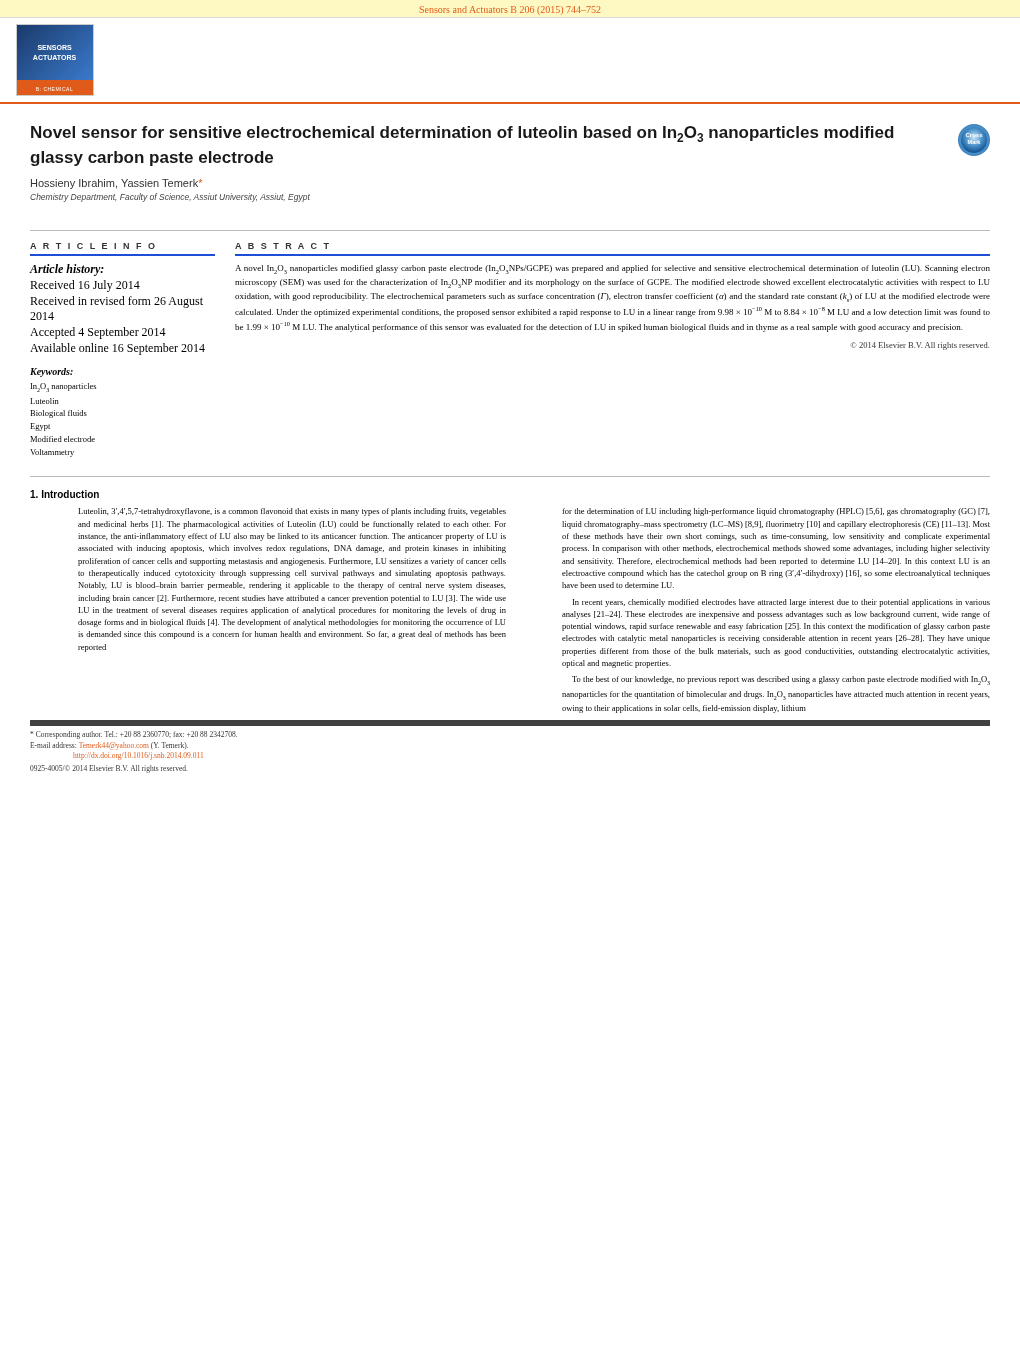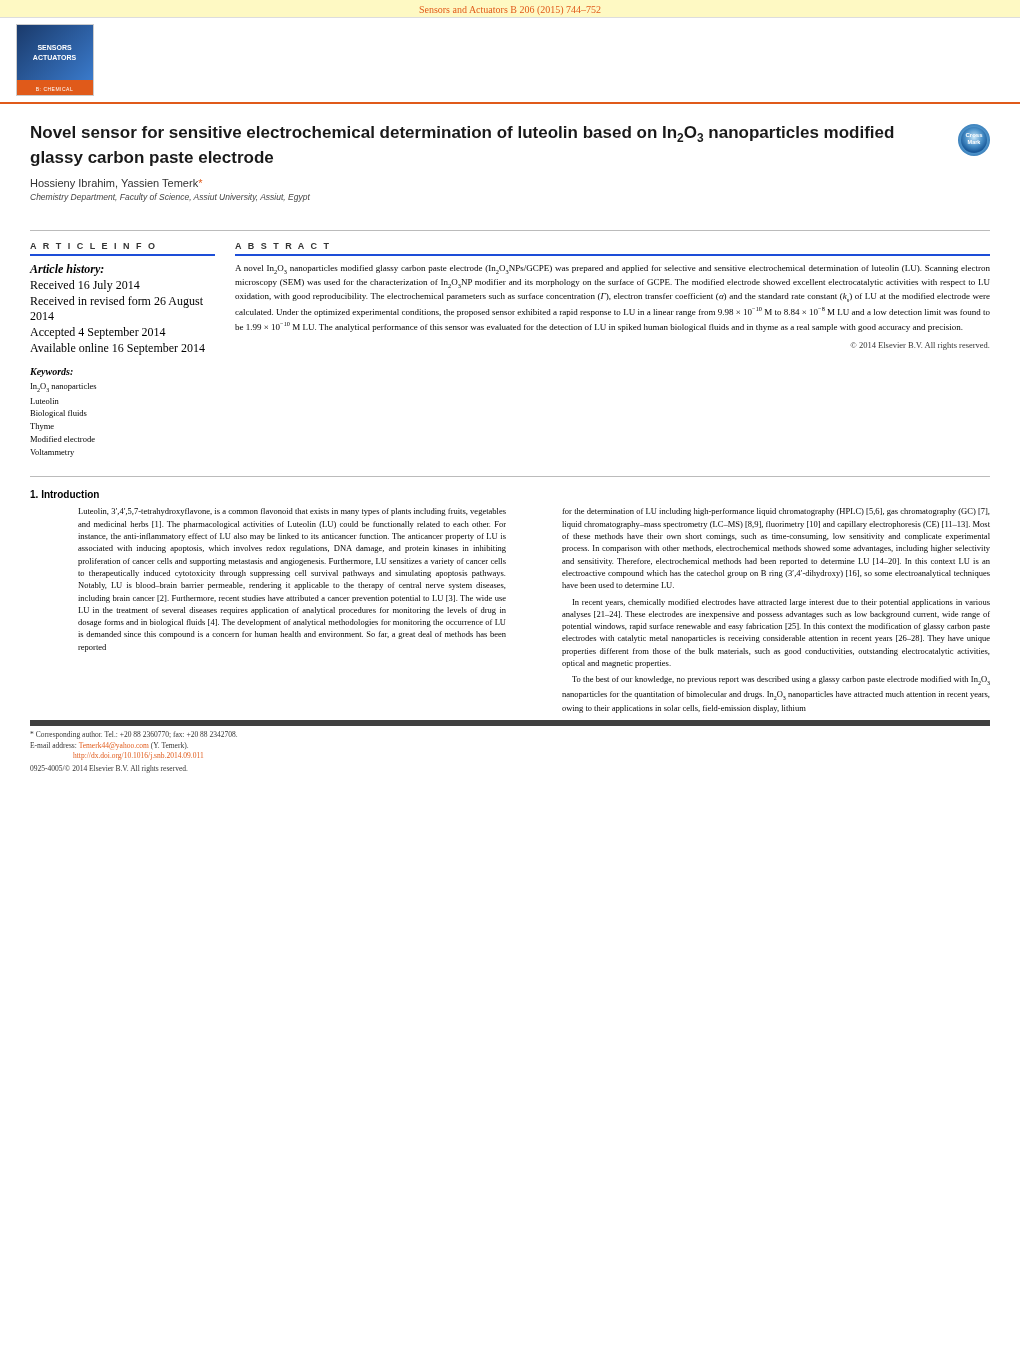--- a/index.html
+++ b/index.html
@@ -354,21 +354,21 @@
         <div class="info-row"><span>Accepted 4 September 2014</span></div>
         <div class="info-row"><span>Available online 16 September 2014</span></div>
       </div>
 
       <div class="keywords-section">
         <div class="info-label" style="font-size:10px;margin-bottom:3px;">Keywords:</div>
         <div class="keyword-list">
           <span class="keyword-item">In<sub>2</sub>O<sub>3</sub> nanoparticles</span>
           <span class="keyword-item">Luteolin</span>
           <span class="keyword-item">Biological fluids</span>
-          <span class="keyword-item">Thyme</span>
+          <span class="keyword-item">Egypt</span>
           <span class="keyword-item">Modified electrode</span>
           <span class="keyword-item">Voltammetry</span>
         </div>
       </div>
     </div>
 
     <div class="right-col">
       <div class="section-heading">A B S T R A C T</div>
       <div class="abstract-text">
         A novel In<sub>2</sub>O<sub>3</sub> nanoparticles modified glassy carbon paste electrode (In<sub>2</sub>O<sub>3</sub>NPs/GCPE) was prepared and applied for selective and sensitive electrochemical determination of luteolin (LU). Scanning electron microscopy (SEM) was used for the characterization of In<sub>2</sub>O<sub>3</sub>NP modifier and its morphology on the surface of GCPE. The modified electrode showed excellent electrocatalytic activities with respect to LU oxidation, with good reproducibility. The electrochemical parameters such as surface concentration (<i>Γ</i>), electron transfer coefficient (<i>α</i>) and the standard rate constant (<i>k</i><sub>s</sub>) of LU at the modified electrode were calculated. Under the optimized experimental conditions, the proposed sensor exhibited a rapid response to LU in a linear range from 9.98 × 10<sup>−10</sup> M to 8.84 × 10<sup>−8</sup> M LU and a low detection limit was found to be 1.99 × 10<sup>−10</sup> M LU. The analytical performance of this sensor was evaluated for the detection of LU in spiked human biological fluids and in thyme as a real sample with good accuracy and precision.

